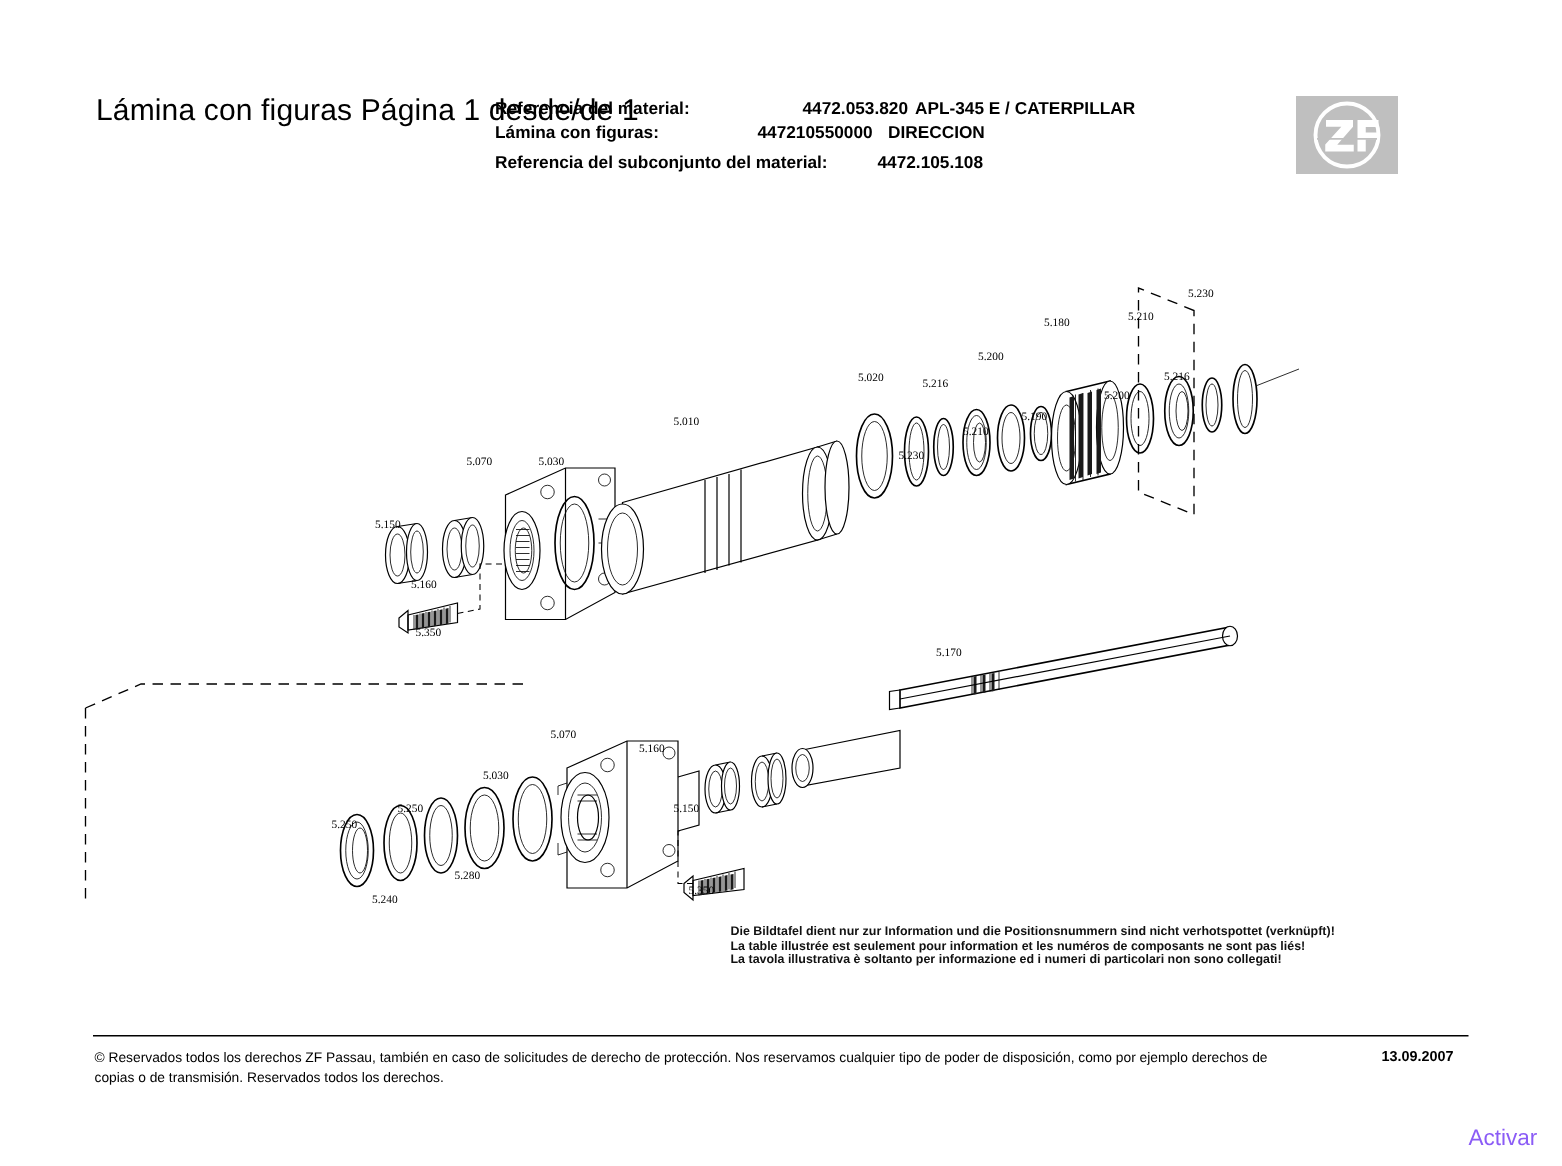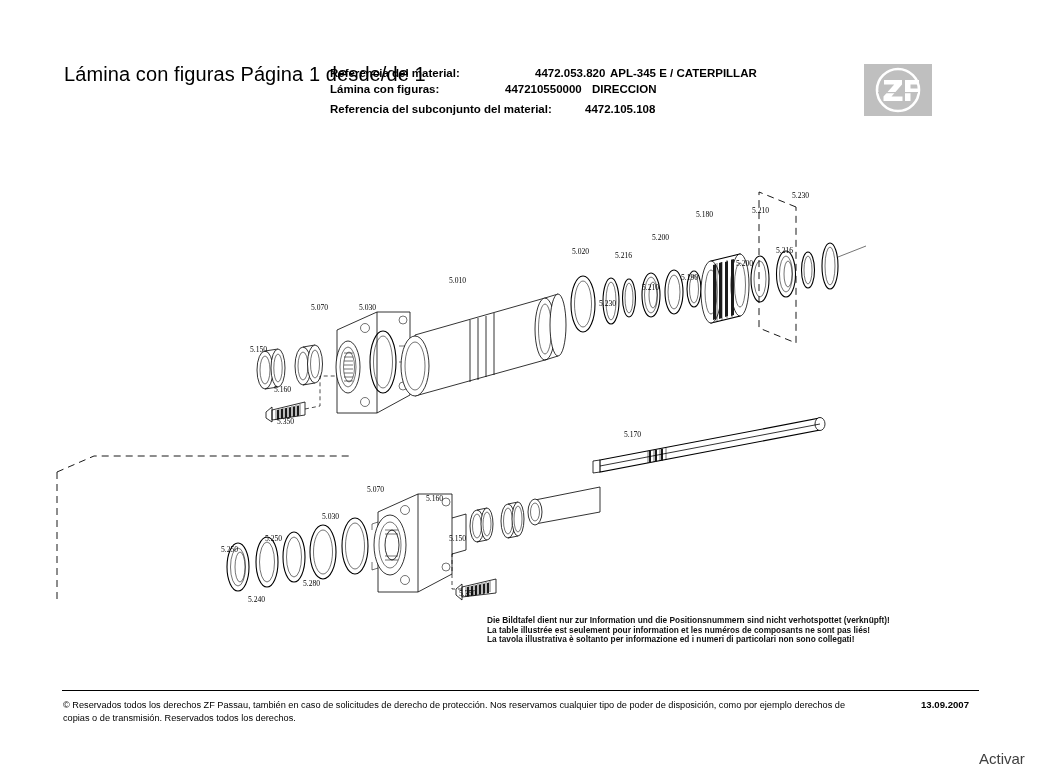--- a/index.html
+++ b/index.html
@@ -112,21 +112,21 @@
     font-weight: bold;
     white-space: nowrap;
   }
 
   
   .activate-watermark {
     position: absolute;
     left: 979px;
     top: 750px;
     font-size: 15px;
-    color: #404040;
+    color: #8b5cf6;
     white-space: nowrap;
   }
 
   
   text.plabel {
     font-family: "Liberation Serif", serif;
     font-size: 7.6px;
     fill: #000;
   }
 </style>

